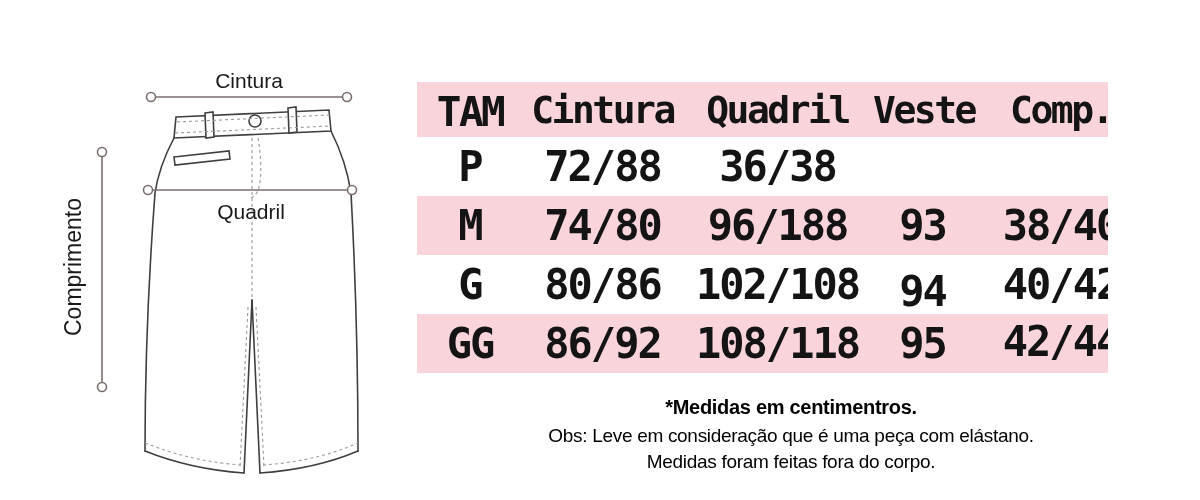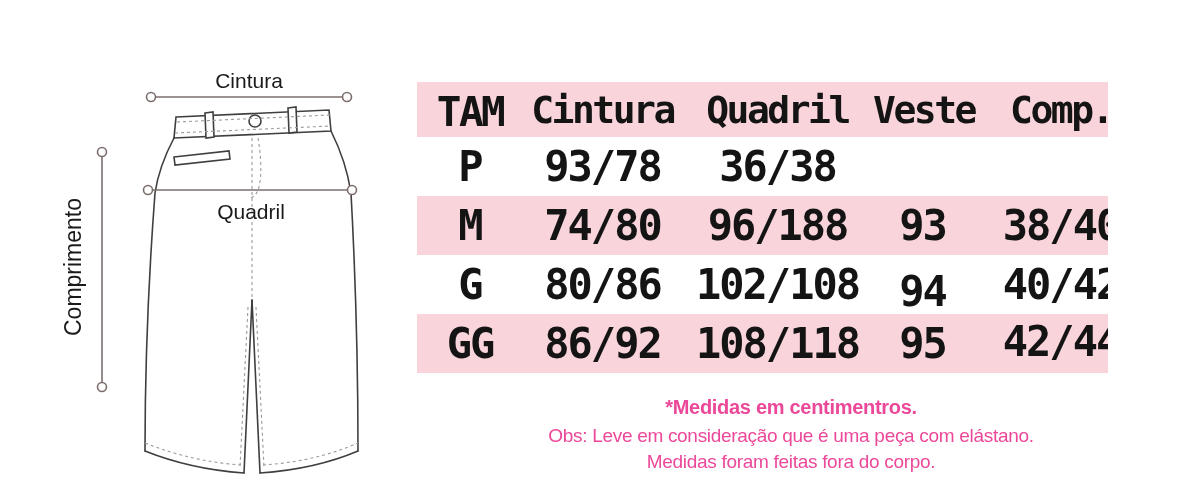--- a/index.html
+++ b/index.html
@@ -33,21 +33,21 @@
     color:#141414;
     line-height:1;
     white-space:nowrap;
   }
   .trow.header .cell { font-size:38px; letter-spacing:-2.5px; }
   .trow.header .cell:nth-child(1) { transform:translateY(3px); font-size:41px; }
   .trow:nth-child(4) .cell:nth-child(4) { transform:translateY(7px); } 
   .trow:nth-child(5) .cell:nth-child(5) { transform:translateY(-2px); }
 
   
-  .notes { position:absolute; left:417px; top:396px; width:748px; text-align:center; color:#ec4899; }
+  .notes { position:absolute; left:417px; top:396px; width:748px; text-align:center; color:#000000; }
   .note-units { font-size:20px; font-weight:bold; letter-spacing:-0.3px; }
   .note-obs   { font-size:19px; font-weight:normal; letter-spacing:-0.3px; margin-top:6px; }
   .note-obs2  { margin-top:4px; }
 </style>
 </head>
 <body>
 
 <div class="canvas">
 
   <div class="skirt-wrap">
@@ -113,21 +113,21 @@
     <div class="trow header pink">
       <div class="cell">TAM</div>
       <div class="cell">Cintura</div>
       <div class="cell">Quadril</div>
       <div class="cell">Veste</div>
       <div class="cell">Comp.</div>
     </div>
 
     <div class="trow">
       <div class="cell">P</div>
-      <div class="cell">93/78</div>
+      <div class="cell">72/88</div>
       <div class="cell">36/38</div>
     </div>
 
     <div class="trow pink">
       <div class="cell">M</div>
       <div class="cell">74/80</div>
       <div class="cell">96/188</div>
       <div class="cell">93</div>
       <div class="cell">38/40</div>
     </div>

